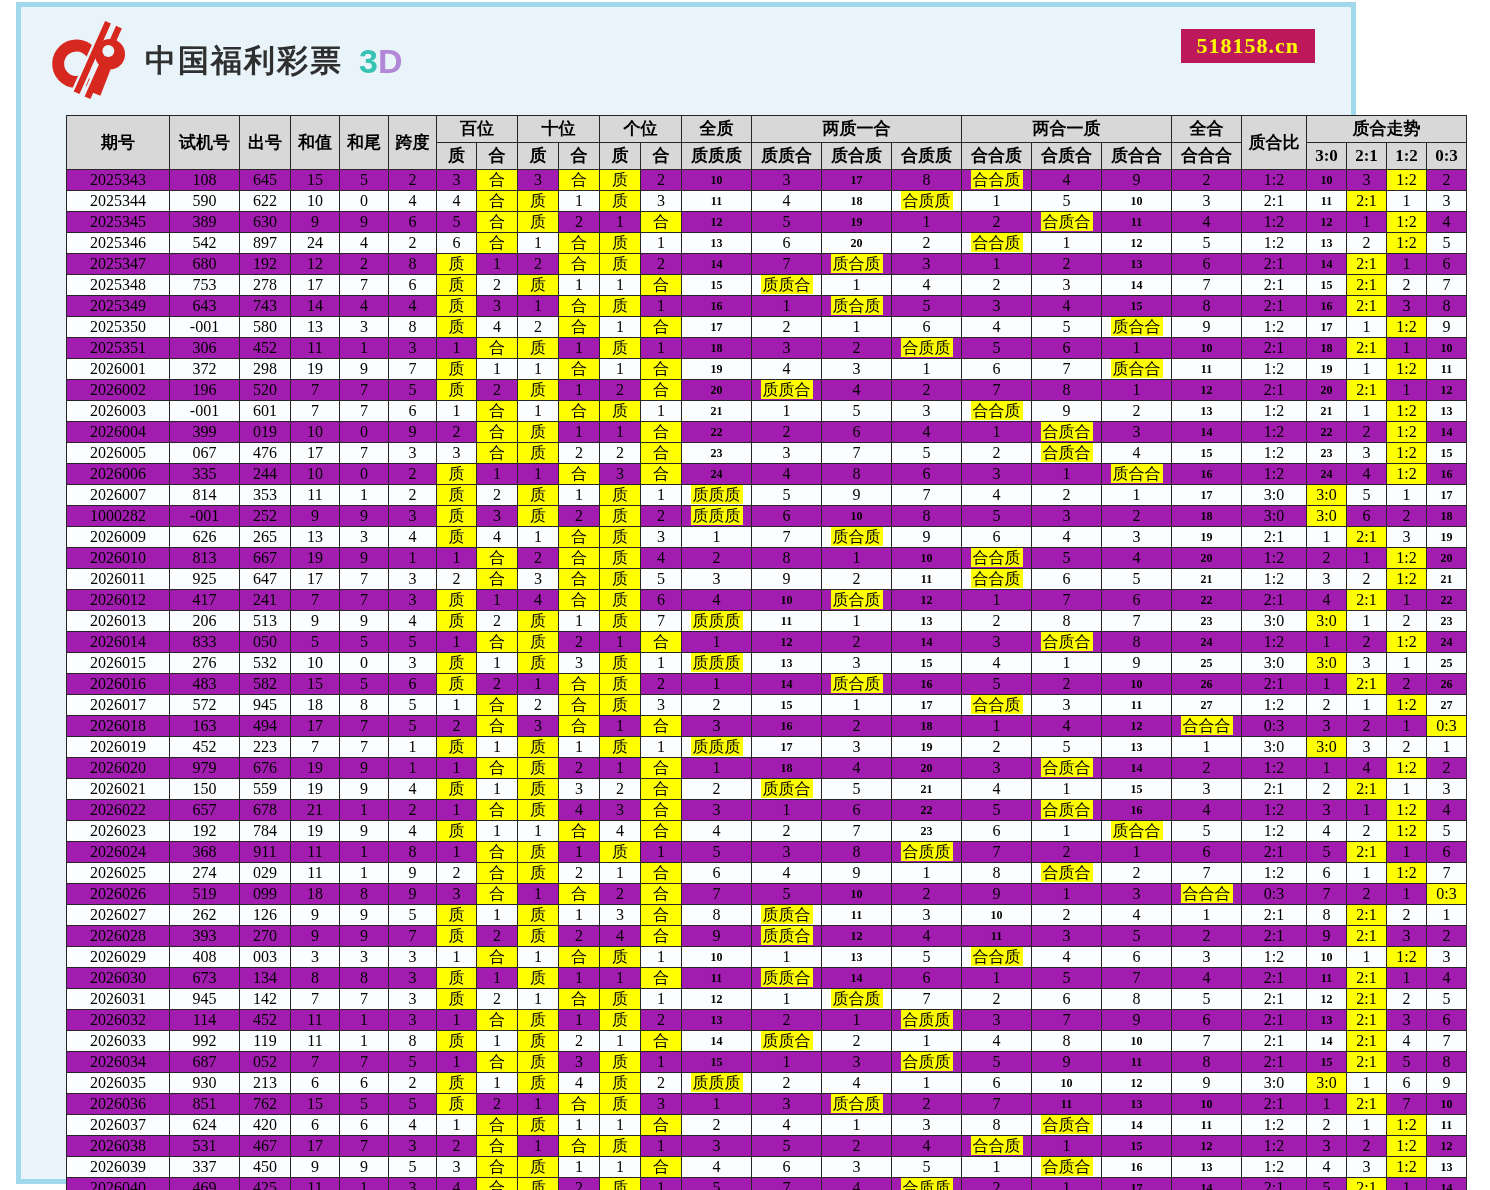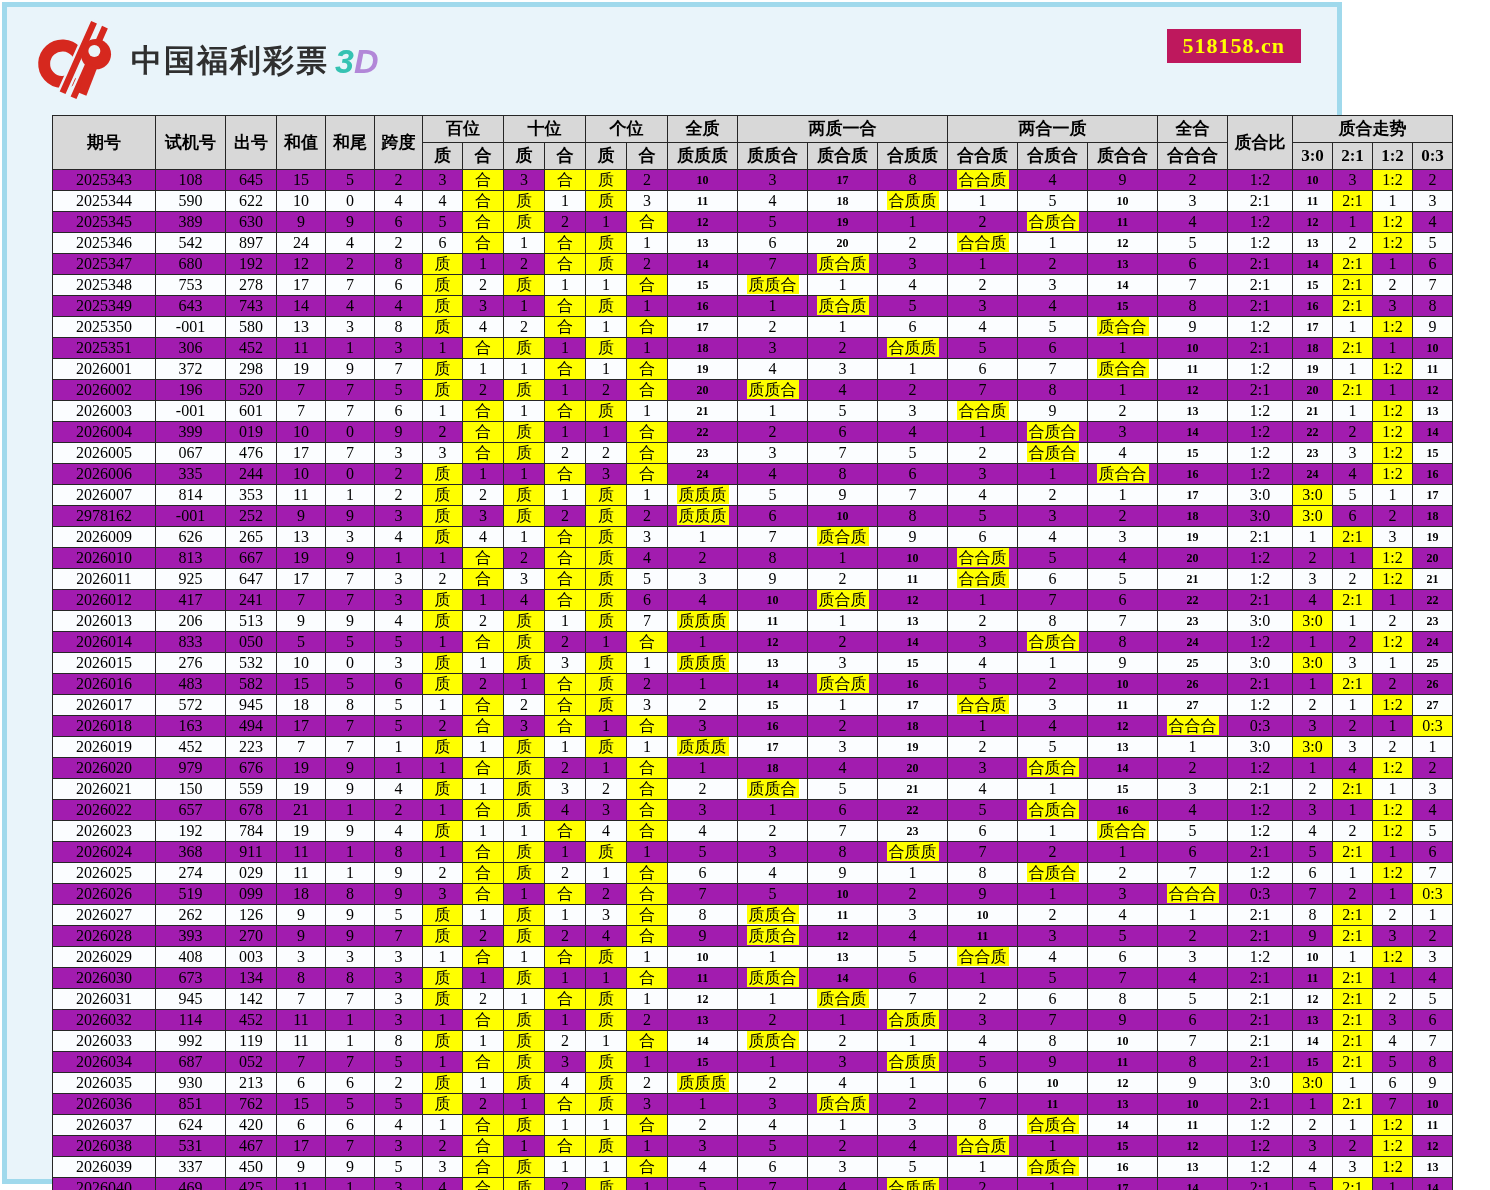--- a/index.html
+++ b/index.html
@@ -1,30 +1,30 @@
 <!DOCTYPE html>
 <html><head>
 <meta charset="utf-8">
 <style>
   html,body{margin:0;padding:0;}
   body{
     width:1490px;height:1190px;position:relative;overflow:hidden;
     background:#ffffff;font-family:"Liberation Serif","DejaVu Serif",serif;color:#000;
   }
   .frame{
-    position:absolute;left:2px;top:2px;width:1340px;height:1182px;
+    position:absolute;left:16px;top:2px;width:1340px;height:1182px;
     box-sizing:border-box;border:5px solid #a0d9ec;background:#e9f4fa;
   }
   
   .logo{position:absolute;left:30px;top:8px;height:92px;display:flex;align-items:center;}
   .logo-text{
     font-family:"Liberation Sans","DejaVu Sans",sans-serif;font-weight:900;
     font-size:31px;color:#2f2f2f;letter-spacing:2px;margin-left:8px;
   }
-  .logo-3d{font-family:"Liberation Sans",sans-serif;font-weight:900;font-style:italic;font-size:34px;margin-left:6px;}
+  .logo-3d{font-family:"Liberation Sans",sans-serif;font-weight:900;font-size:34px;margin-left:16px;}
   .logo-3d .n3{color:#35c2b2;}
   .logo-3d .nd{color:#b287d8;}
   .page-title{
     position:absolute;left:0;top:50px;width:100%;text-align:center;
     font-size:38px;font-weight:600;letter-spacing:4px;color:#0b0b0b;
   }
   .site-badge{
     position:absolute;right:36px;top:22px;background:#be185d;color:#ffff00;
     font-weight:bold;font-size:22px;padding:4px 16px;letter-spacing:1px;
     font-family:"Liberation Serif",serif;
@@ -563,21 +563,21 @@
             <td>2</td>
             <td>1</td>
             <td class="sm">17</td>
             <td>3:0</td>
             <td class="hl">3:0</td>
             <td>5</td>
             <td>1</td>
             <td class="sm">17</td>
           </tr>
           <tr class="odd">
-            <td>2978162</td>
+            <td>1000282</td>
             <td>-001</td>
             <td>252</td>
             <td>9</td>
             <td>9</td>
             <td>3</td>
             <td class="hl">质</td>
             <td>3</td>
             <td class="hl">质</td>
             <td>2</td>
             <td class="hl">质</td>

